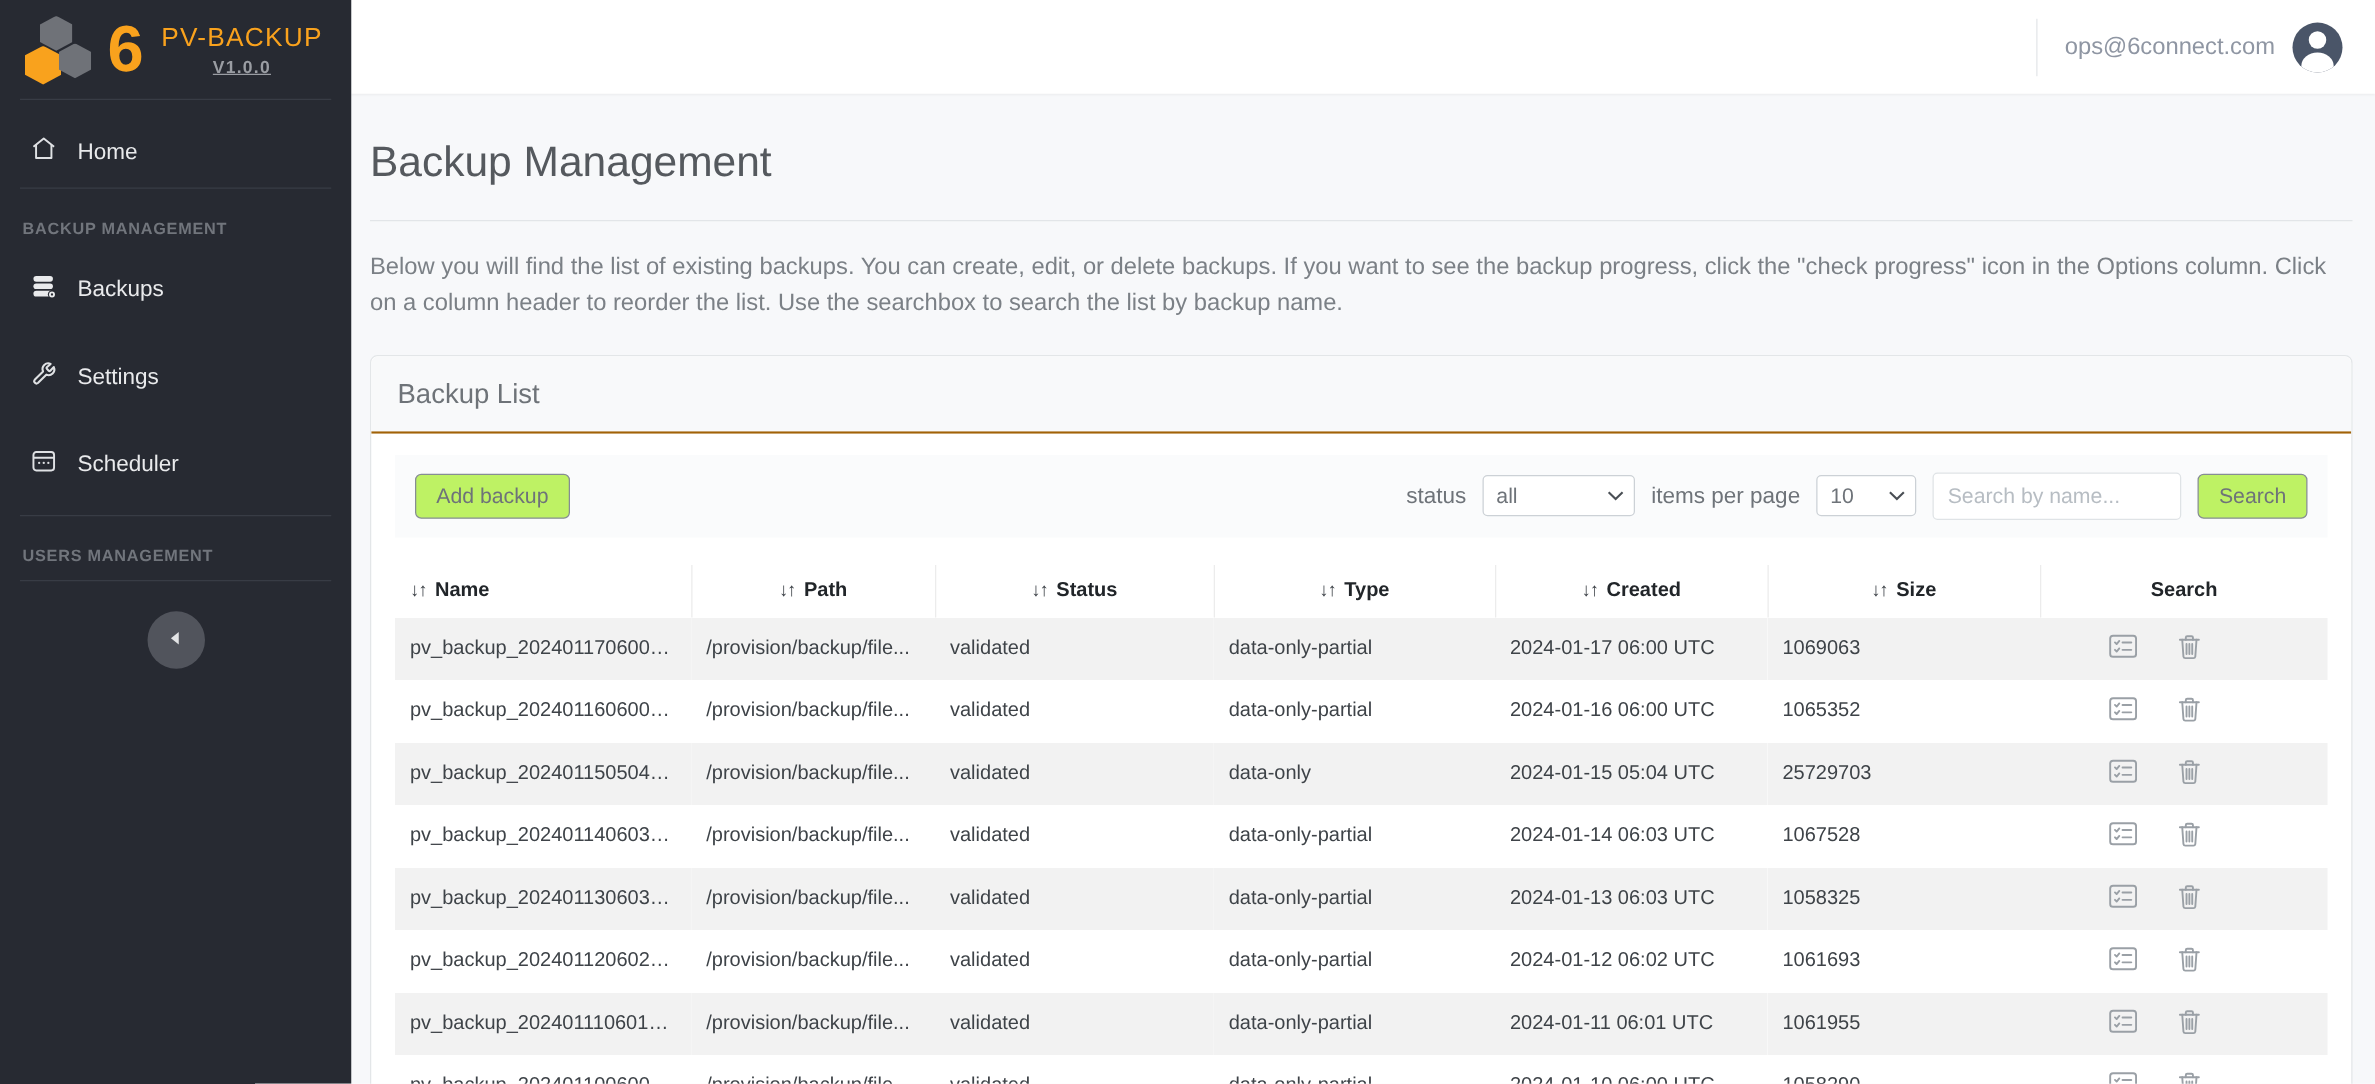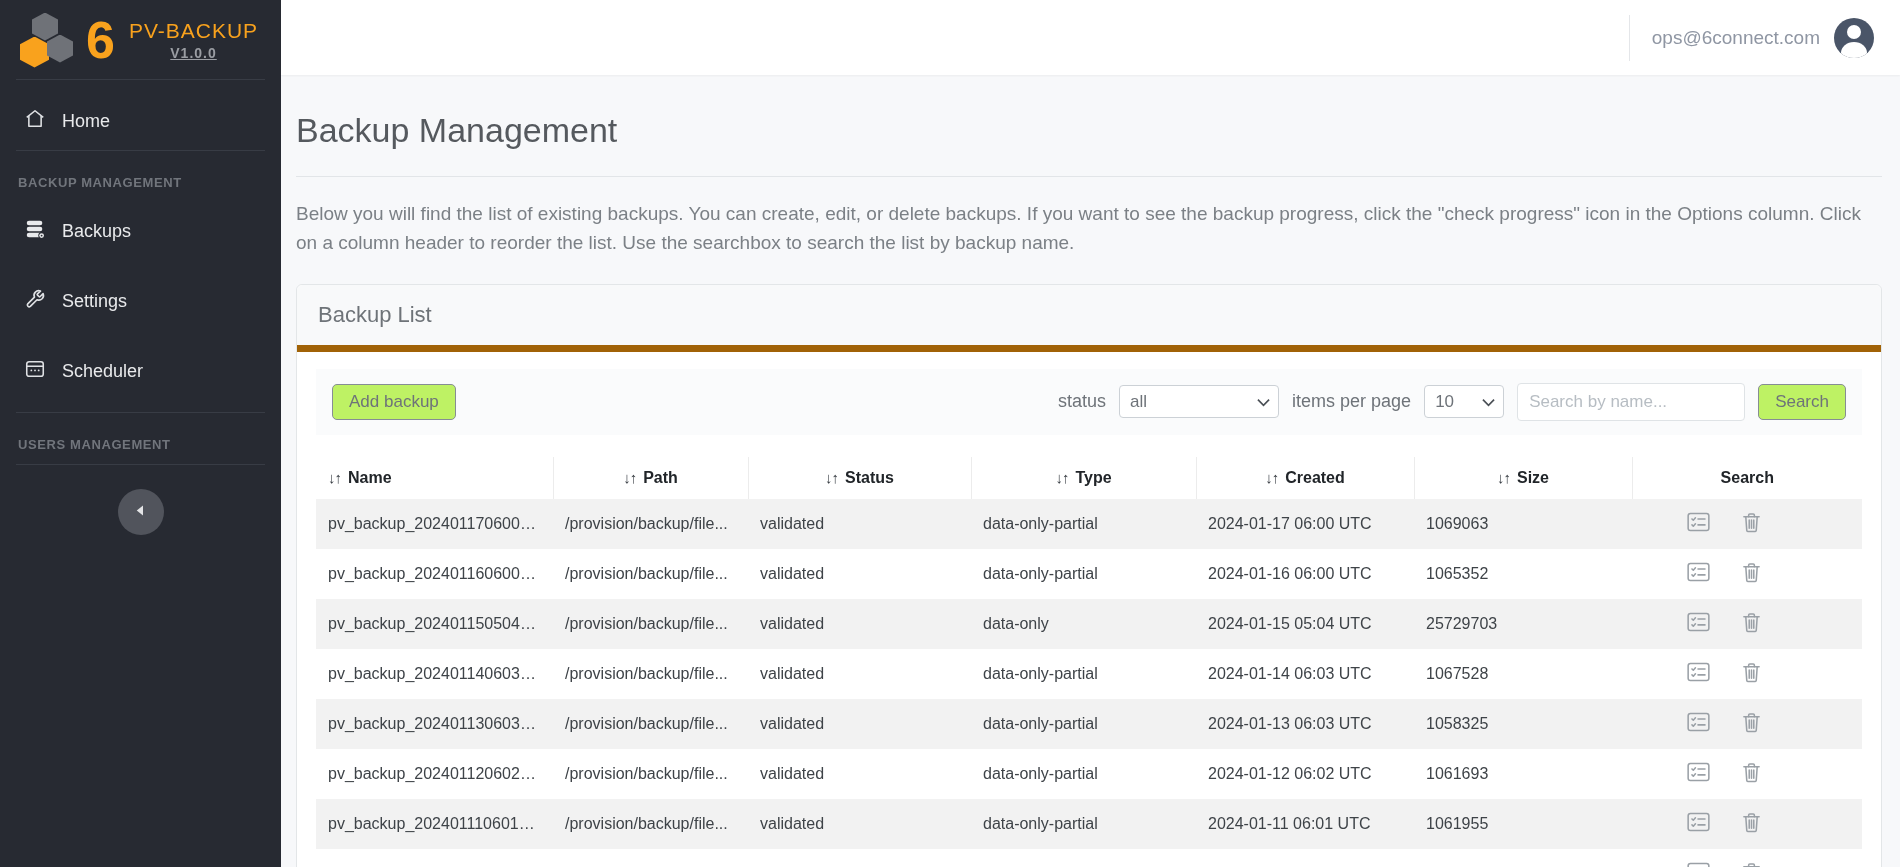--- a/index.html
+++ b/index.html
@@ -41,37 +41,37 @@
   .avatar .head { position:absolute; left:13px; top:7px; width:14px; height:14px; border-radius:50%; background:#fff; }
   .avatar .body { position:absolute; left:7px; top:24px; width:26px; height:22px; border-radius:50%; background:#fff; }
 
   
   .main { position:absolute; left:281px; top:75px; right:0; bottom:0; padding:0 18px 0 15px; overflow:hidden; }
   .page-title { margin-top:36px; font-size:34px; font-weight:400; color:#55595e; }
   .title-div { border:0; border-top:1px solid #e2e5e8; margin-top:26px; }
   .page-desc { margin-top:22px; font-size:19px; line-height:1.55; color:#7b8086; max-width:1565px; }
 
   .card { margin-top:26px; background:#fff; border:1px solid #e3e6e8; border-radius:6px; height:700px; }
-  .card-header { padding:17px 21px; background:#f8f9fa; border-bottom:7px solid #a16207;
+  .card-header { padding:17px 21px; background:#f8f9fa; border-bottom:2px solid #a16207;
                  border-radius:6px 6px 0 0; font-size:22px; color:#6e7378; }
   .card-body { padding:17px 19px; }
 
   .toolbar { background:#fafbfc; padding:14px 16px; display:flex; align-items:center; }
   .btn-outline { background:#bef264; border:1px solid #868d94; border-radius:5px; color:#6e7379;
                  font-size:17px; padding:7px 16px; cursor:pointer; font-family:inherit; }
   .toolbar-right { margin-left:auto; display:flex; align-items:center; gap:13px; }
   .ctl-label { font-size:18px; color:#6e7379; }
   .select-wrap { position:relative; display:inline-block; }
   .select-wrap select { appearance:none; -webkit-appearance:none; background:#fff; border:1px solid #ccd1d6;
                         border-radius:4px; font-size:17px; color:#6e7379; padding:6px 32px 6px 10px;
                         font-family:inherit; cursor:pointer; }
-  .sel-status select { width:160px; }
+  .sel-status select { width:122px; }
   .sel-items select { width:80px; }
   .select-wrap .chev { position:absolute; right:9px; top:50%; transform:translateY(-50%); pointer-events:none; }
-  .search-input { width:228px; border:1px solid #dfe3e6; border-radius:4px; padding:8px 11px;
+  .search-input { width:199px; border:1px solid #dfe3e6; border-radius:4px; padding:8px 11px;
                   font-size:17px; color:#b91c1c; font-family:inherit; }
   .search-input::placeholder { color:#b7bdc3; }
 
   table.backup-table { width:100%; border-collapse:collapse; table-layout:fixed; margin-top:22px; }
   .backup-table th { text-align:left; font-size:16px; font-weight:bold; color:#212529;
                      padding:12px 12px; white-space:nowrap; cursor:pointer; }
   .backup-table th:not(:first-child) { border-left:1px solid #ececec;text-align:center; }
   .backup-table th.th-options { cursor:default; }
   .sort-glyph { font-size:15px; color:#3d4248; margin-right:7px; letter-spacing:-1px; }
   .backup-table td { font-size:16px; color:#3e4348; padding:13px 12px; white-space:nowrap;

